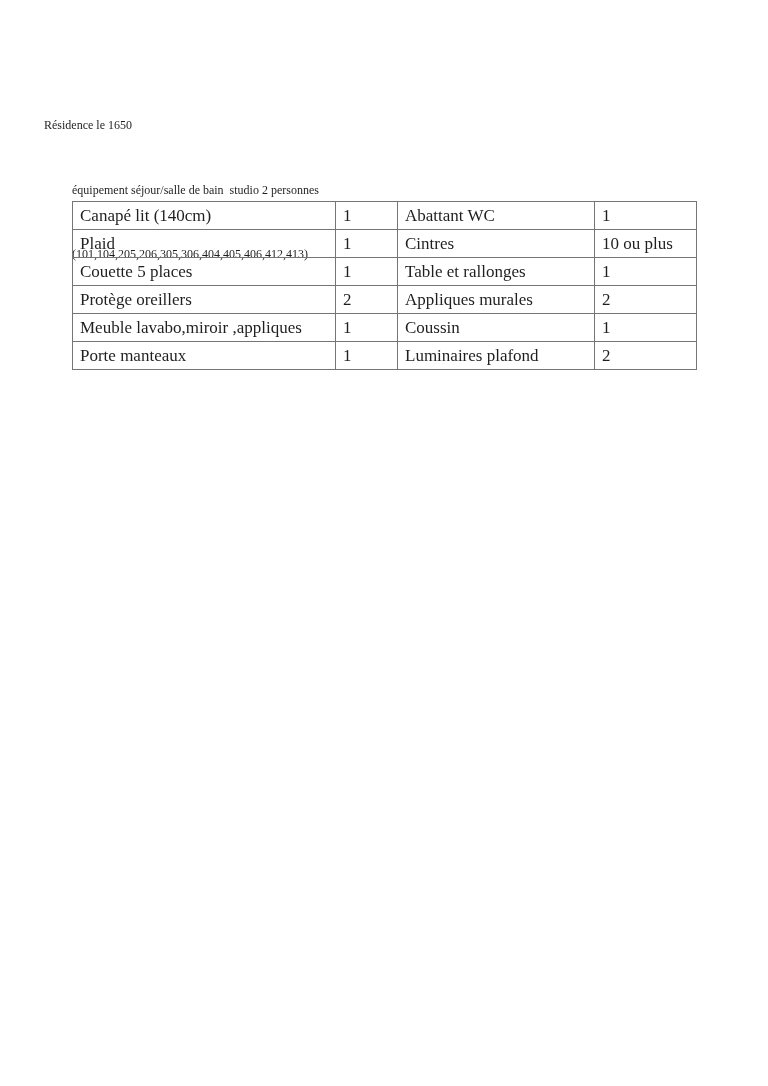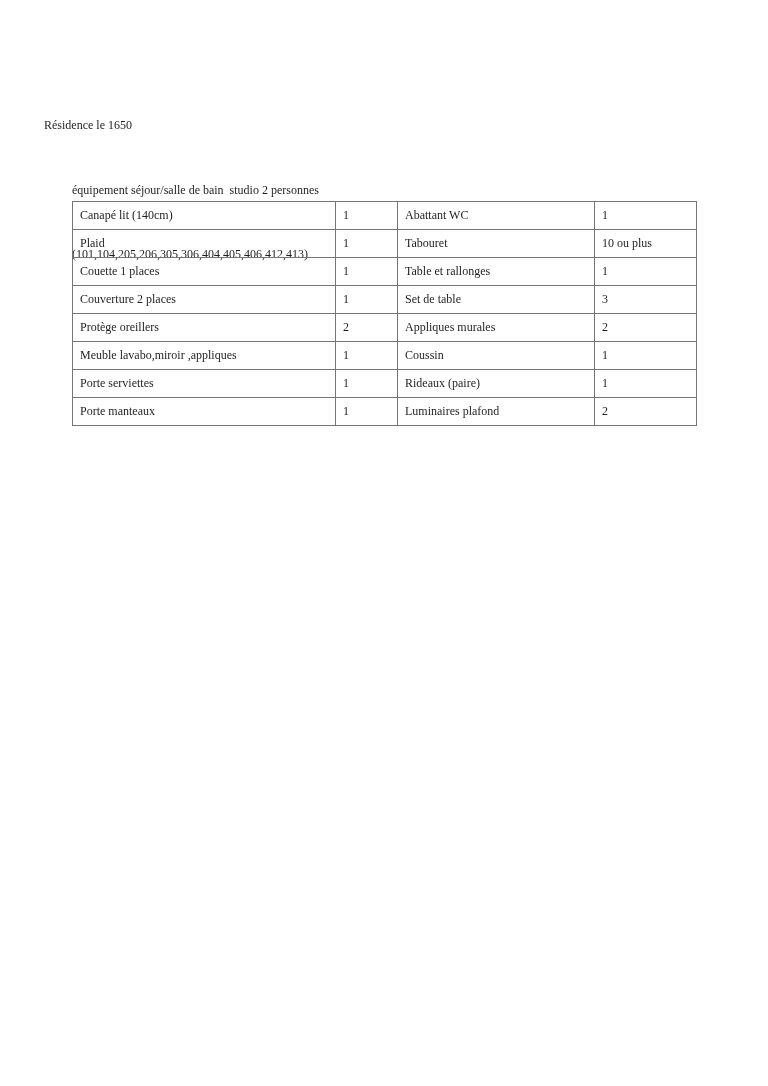--- a/index.html
+++ b/index.html
@@ -29,21 +29,21 @@
   }
   .title-line { position: relative; }
   .title-line.offset { left: 28px; }
   table.equip-table {
     position: absolute;
     left: 72px;
     top: 201px;
     width: 624px;
     border-collapse: collapse;
     table-layout: fixed;
-    font-size: 12px;
+    font-size: 17px;
   }
   table.equip-table td {
     border: 1px solid #757575;
     height: 27px;
     padding: 0 2px 0 7px;
     vertical-align: middle;
     white-space: pre;
     overflow: hidden;
   }
   col.c-item-l  { width: 263px; }
@@ -72,54 +72,42 @@
     <tbody>
       <tr>
         <td>Canapé lit (140cm)</td>
         <td>1</td>
         <td>Abattant WC</td>
         <td>1</td>
       </tr>
       <tr>
         <td>Plaid</td>
         <td>1</td>
-        <td>Tabouret</td>
+        <td>Cintres</td>
         <td>10 ou plus</td>
       </tr>
       <tr>
-        <td>Couette 1 places</td>
+        <td>Couette 5 places</td>
         <td>1</td>
         <td>Table et rallonges</td>
         <td>1</td>
-      </tr>
-      <tr>
-        <td>Couverture 2 places</td>
-        <td>1</td>
-        <td>Set de table</td>
-        <td>3</td>
       </tr>
       <tr>
         <td>Protège oreillers</td>
         <td>2</td>
         <td>Appliques murales</td>
         <td>2</td>
       </tr>
       <tr>
         <td>Meuble lavabo,miroir ,appliques</td>
         <td>1</td>
         <td>Coussin</td>
         <td>1</td>
       </tr>
       <tr>
-        <td>Porte serviettes</td>
-        <td>1</td>
-        <td>Rideaux (paire)</td>
-        <td>1</td>
-      </tr>
-      <tr>
         <td>Porte manteaux</td>
         <td>1</td>
         <td>Luminaires plafond</td>
         <td>2</td>
       </tr>
     </tbody>
   </table>
 
 </div>
 

